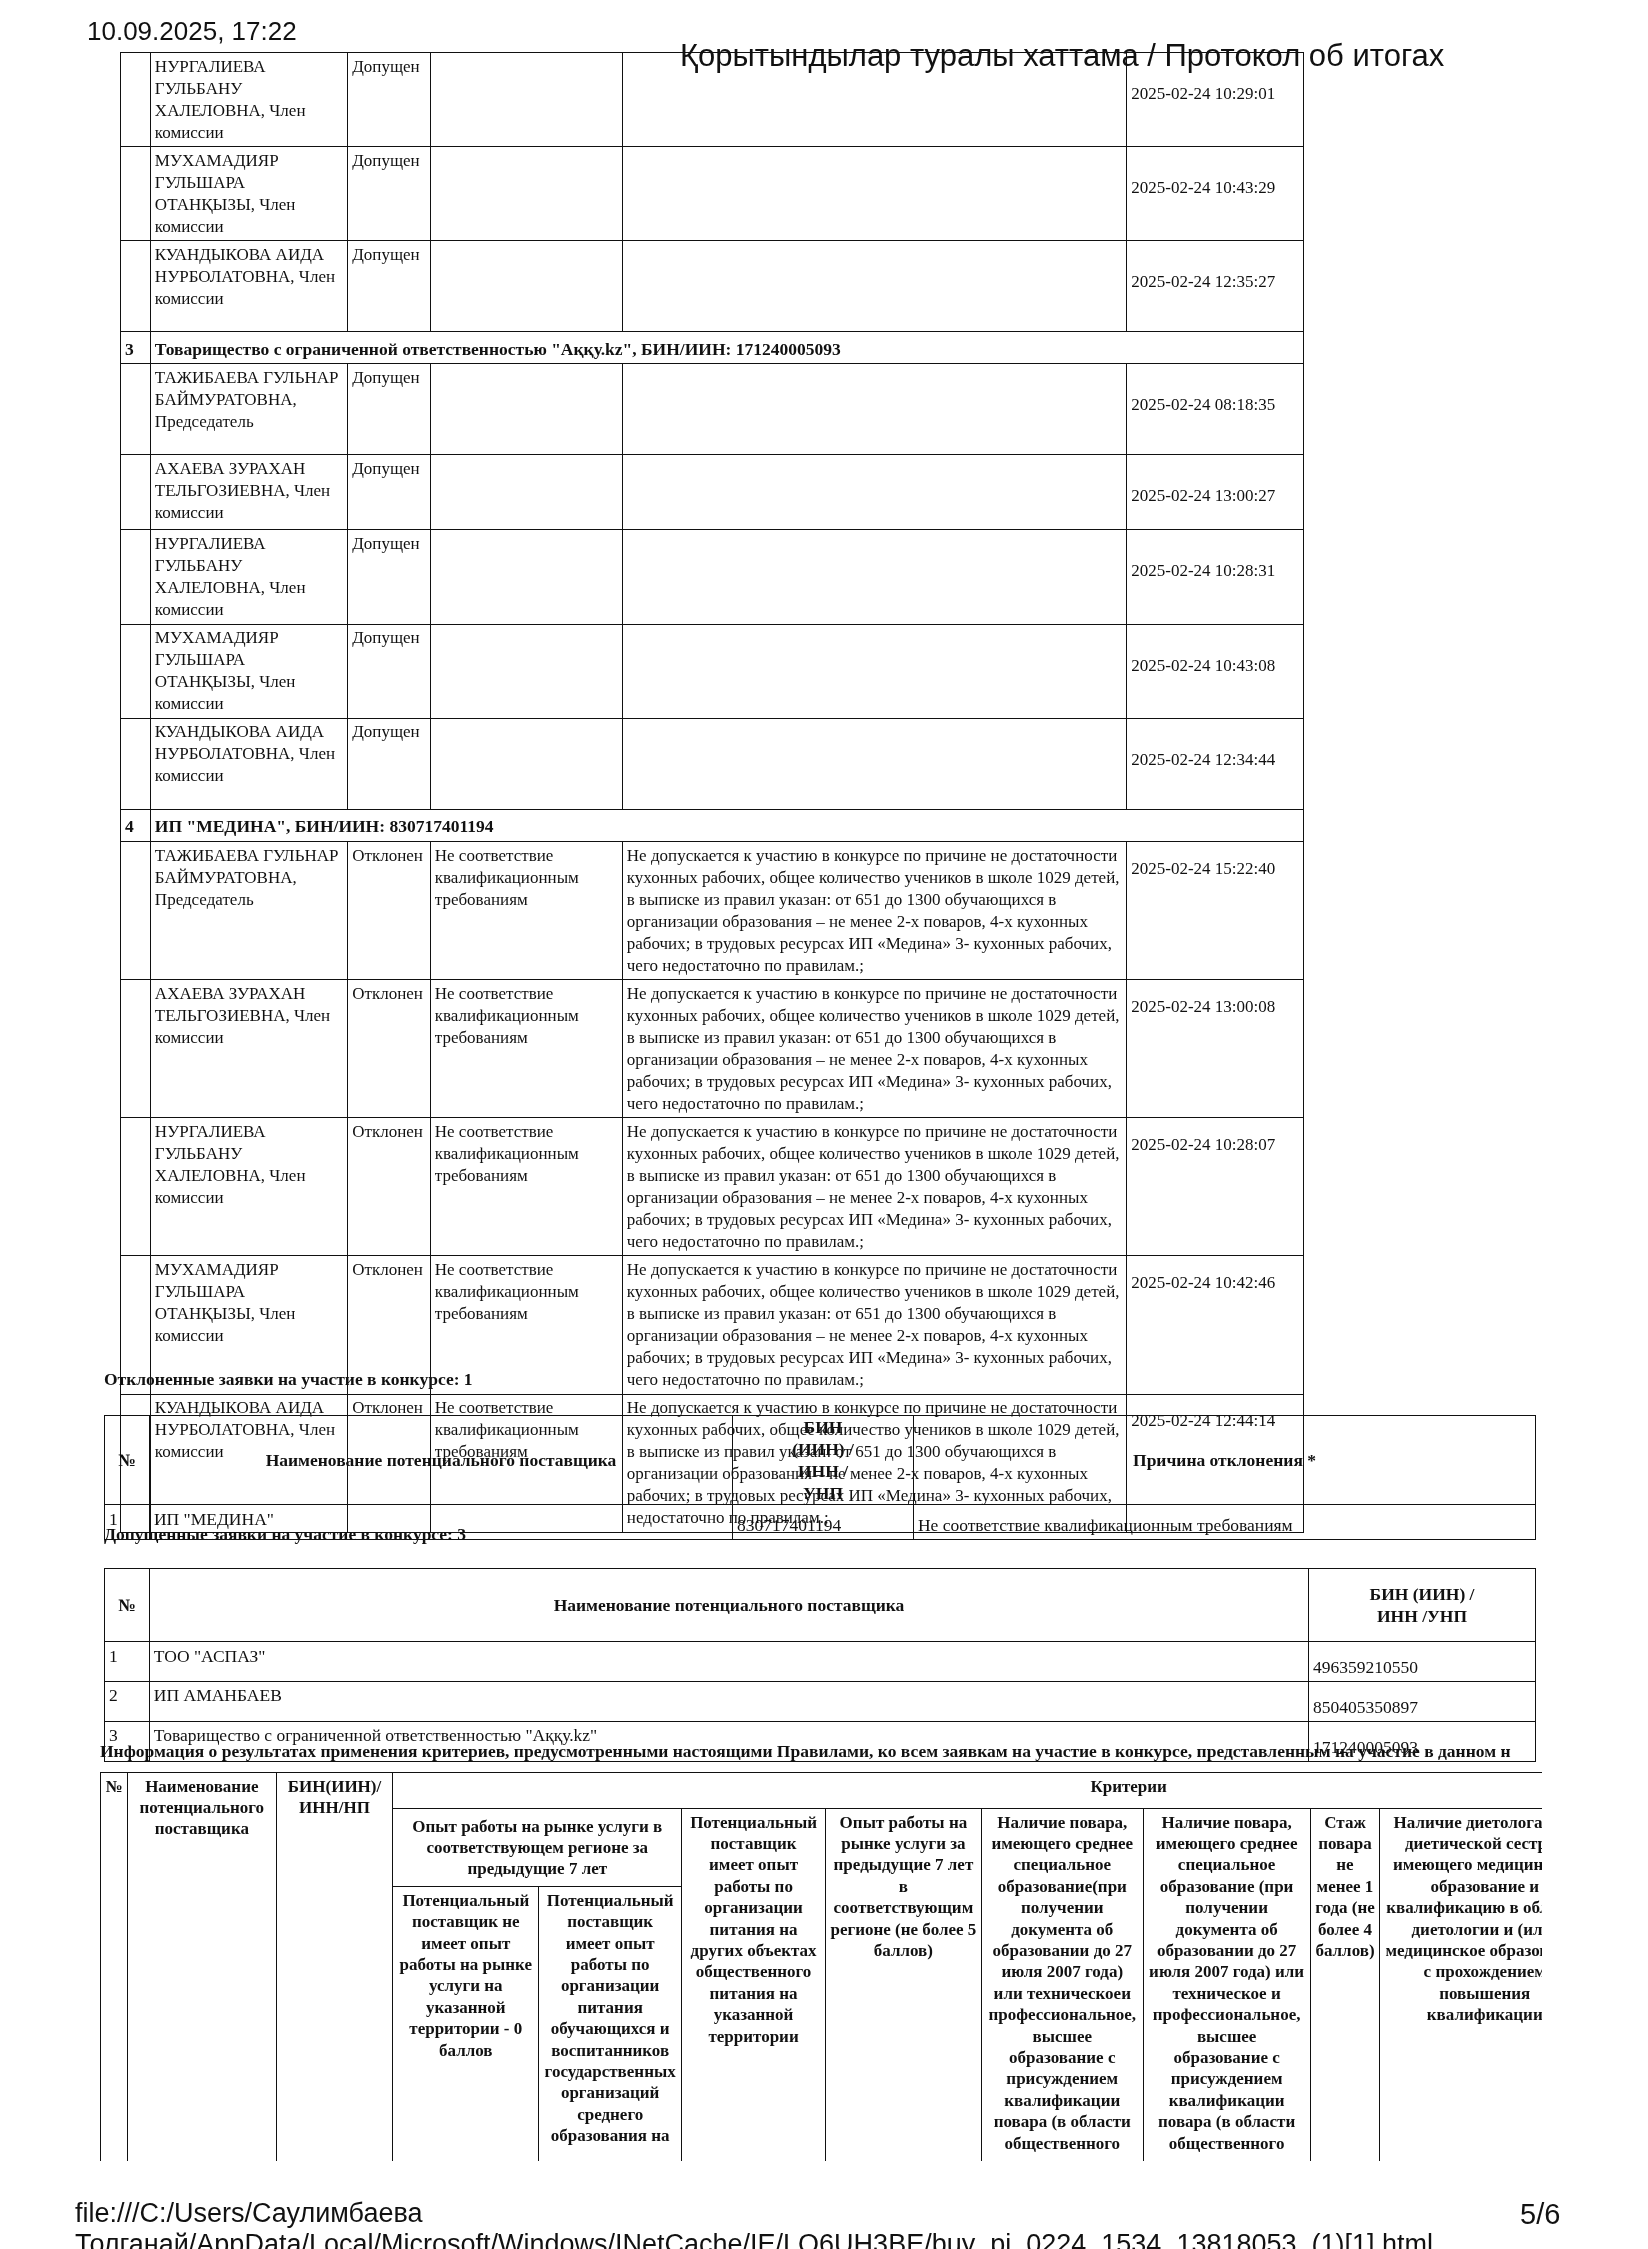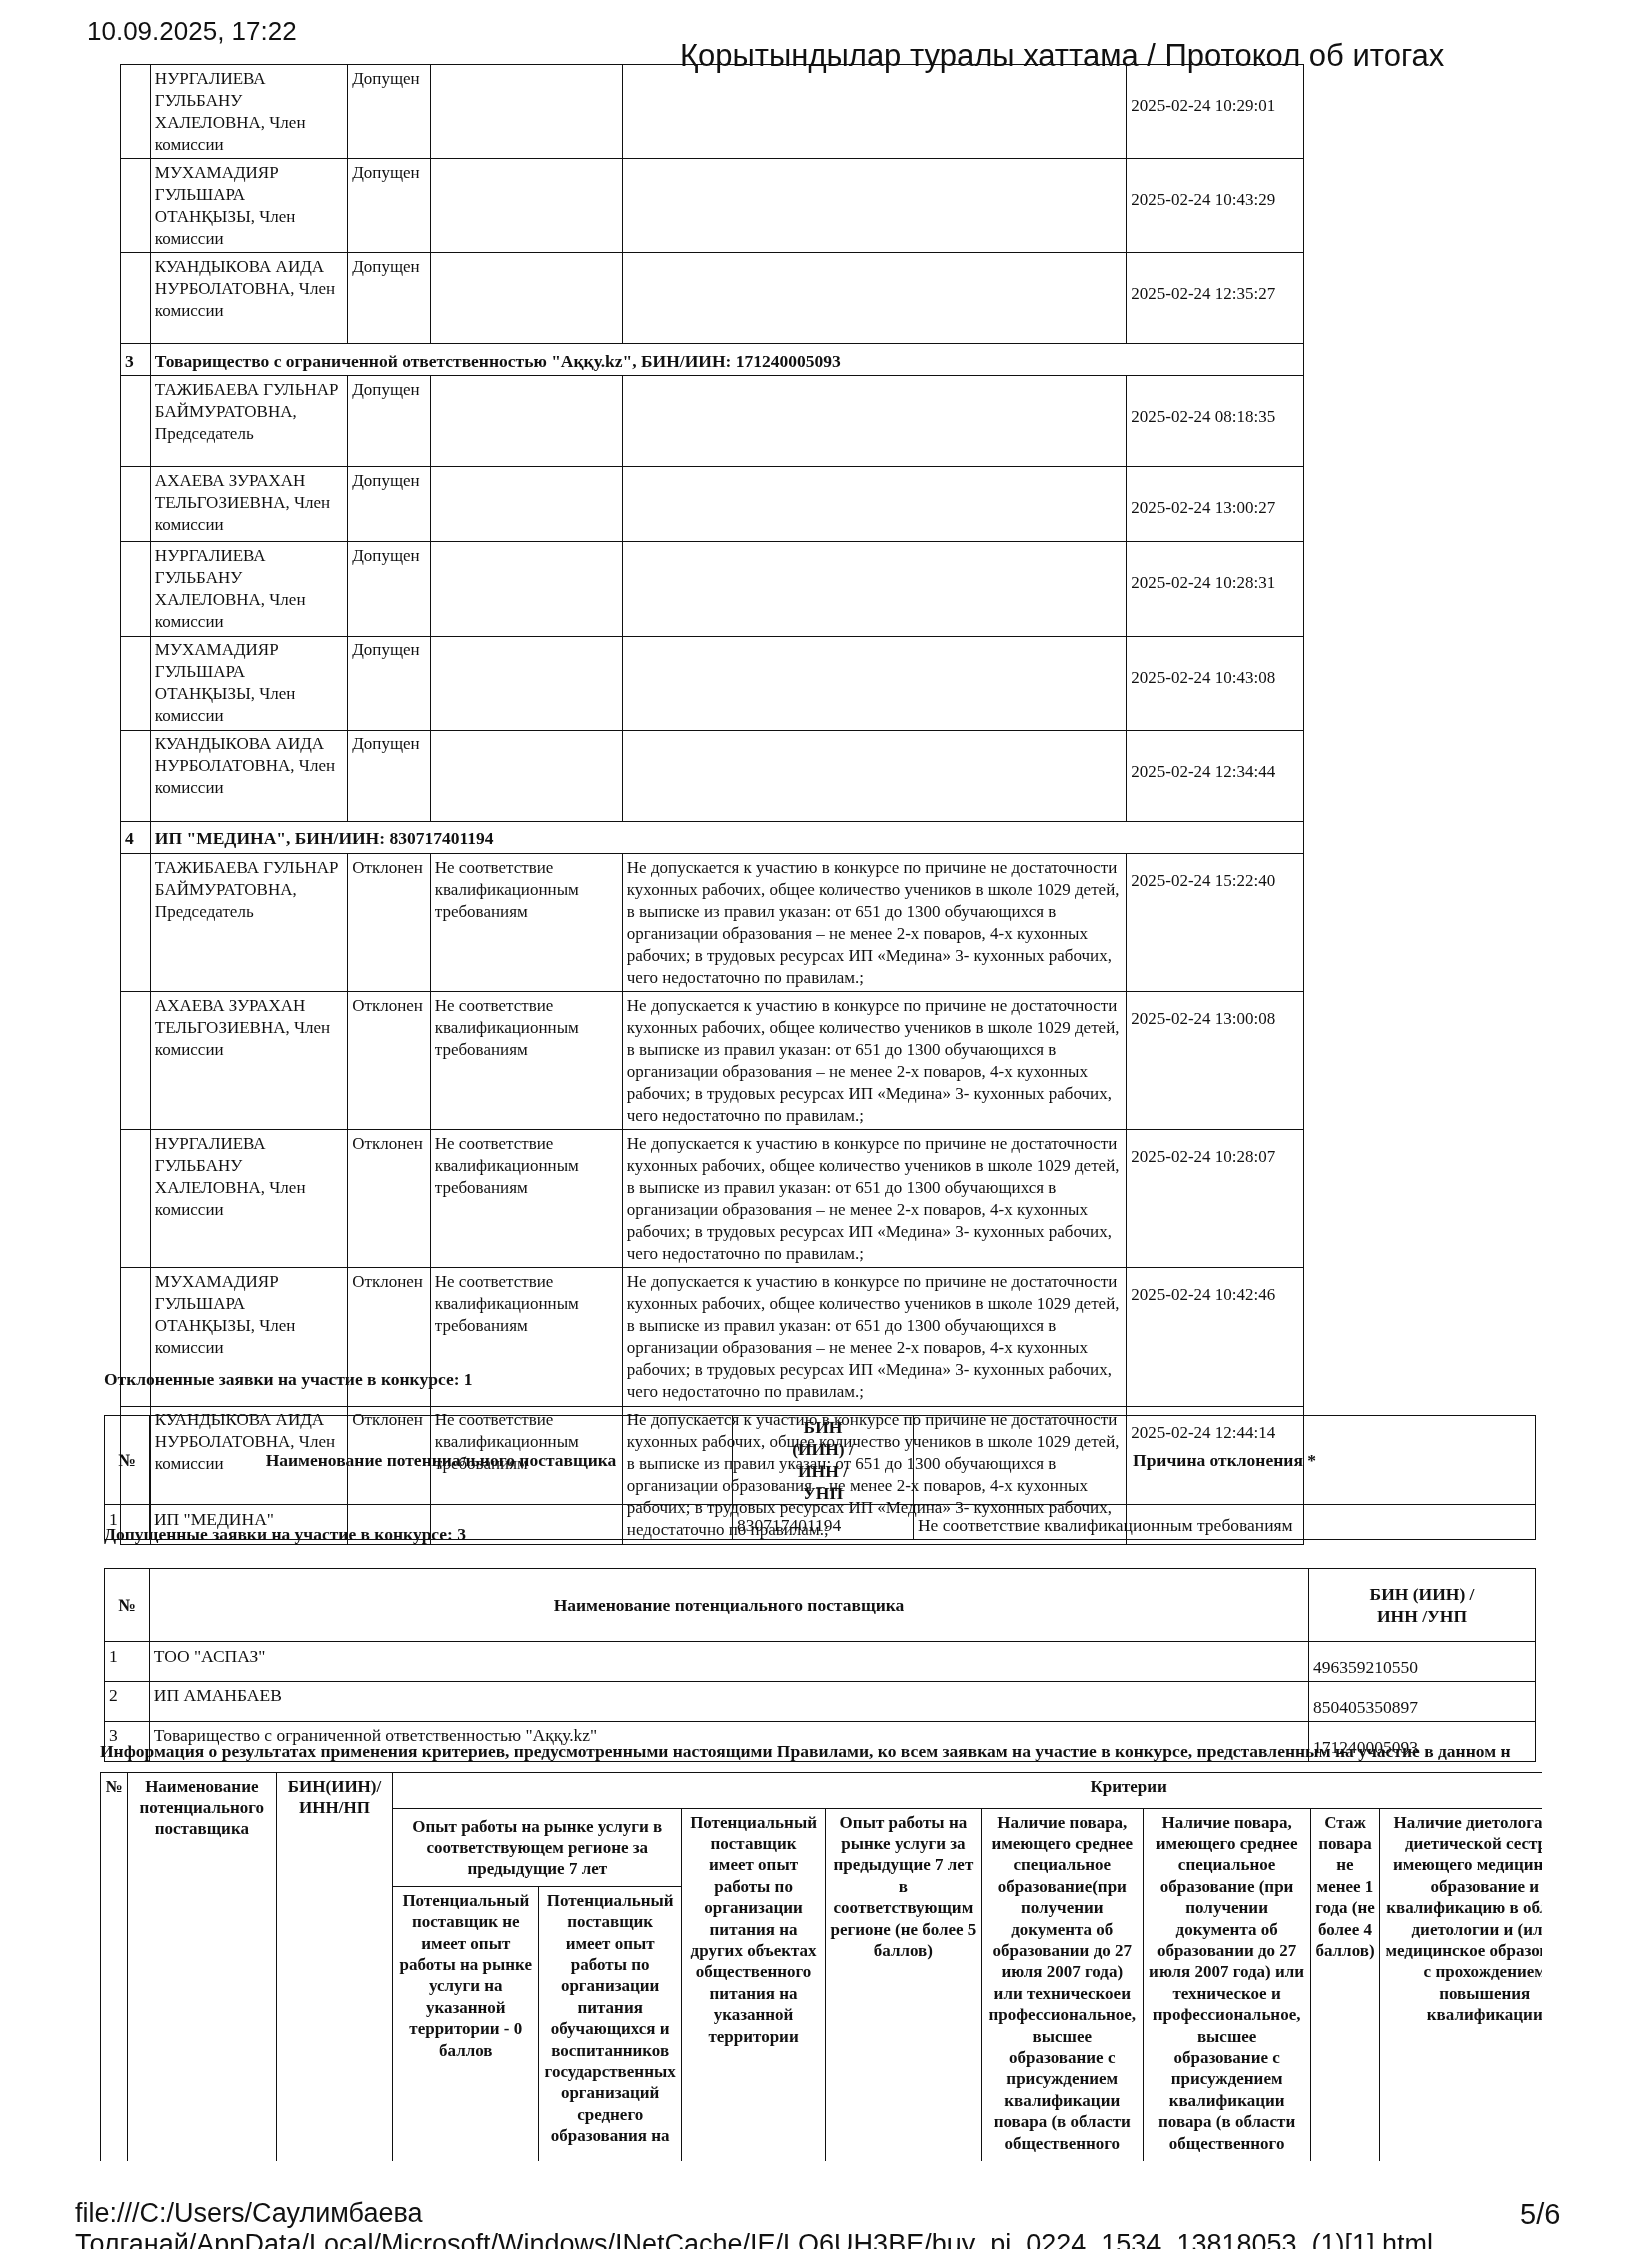--- a/index.html
+++ b/index.html
@@ -18,21 +18,21 @@
   .heading { position:absolute; font-family:"Liberation Serif", serif; font-weight:bold; font-size:17.5px; }
   .hdr th { font-weight:bold; text-align:center; vertical-align:middle; }
   .crit th { font-weight:bold; text-align:center; vertical-align:top; font-size:17px; line-height:21.4px; }
 </style>
 </head>
 <body>
 
 <div id="print-ts" class="sans">10.09.2025, 17:22</div>
 <div id="print-title" class="sans">Қорытындылар туралы хаттама / Протокол об итогах</div>
 
-<table class="vote" style="left:120px; top:64px; width:1184px;">
+<table class="vote" style="left:120px; top:52px; width:1184px;">
   <colgroup>
     <col style="width:36px">
       <col style="width:220px">
       <col style="width:84px">
       <col style="width:211px">
       <col style="width:693px">
       <col style="width:188px">
   </colgroup>
   <tbody id="votes-body">
       <tr style="height: 91px;">

